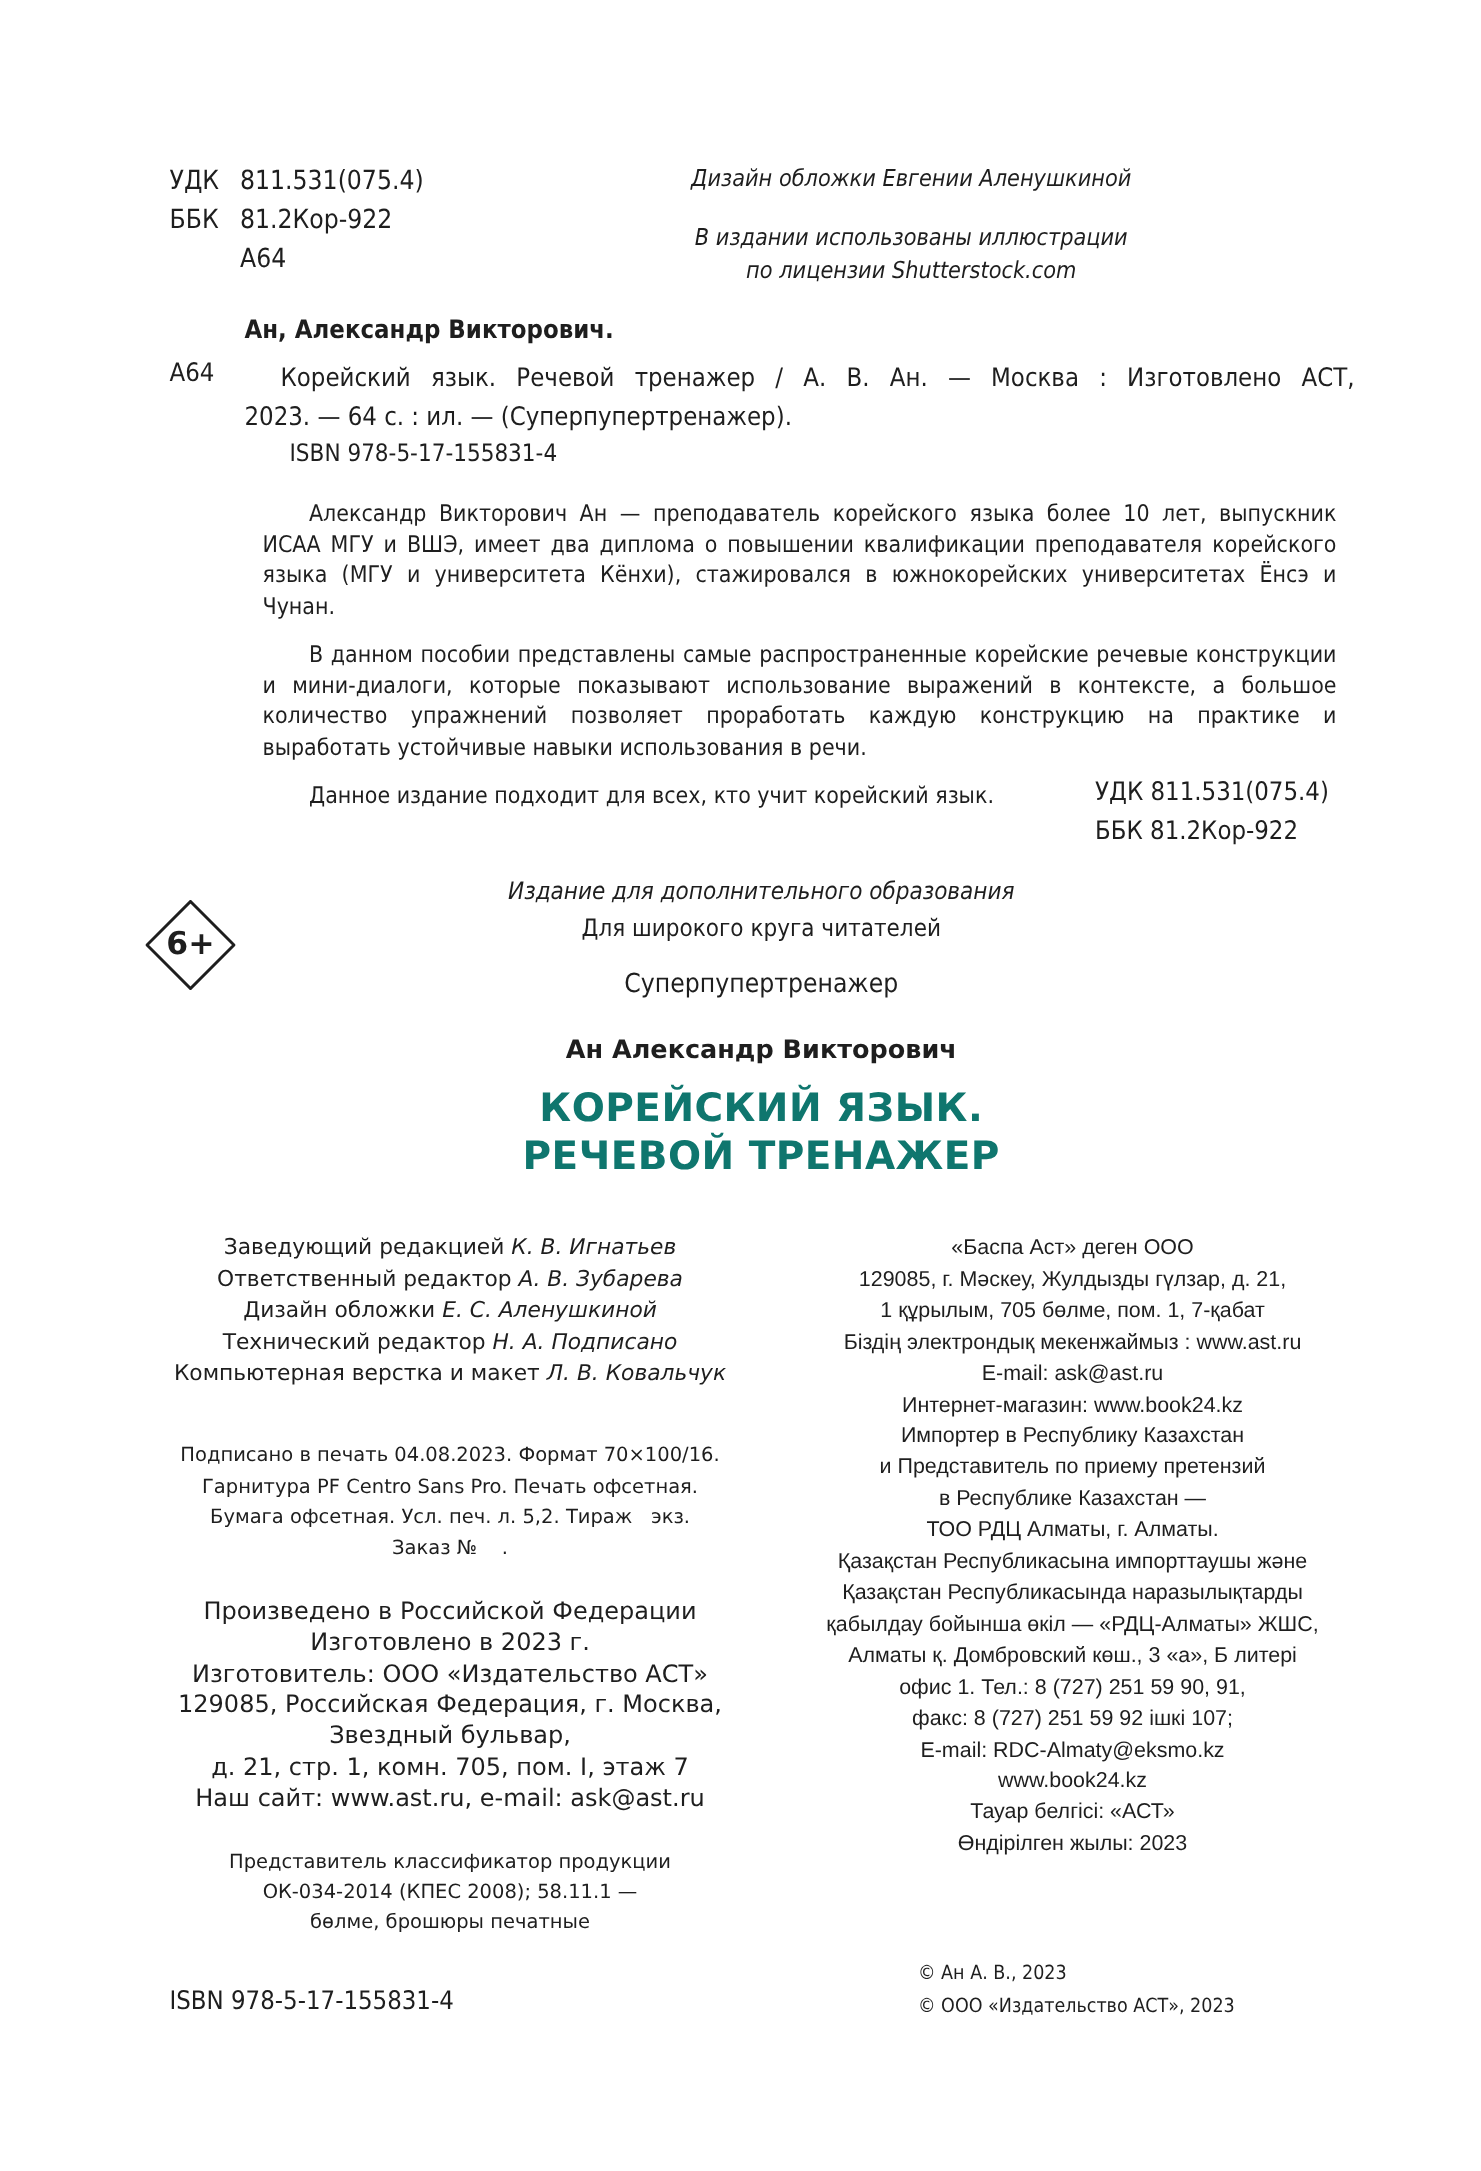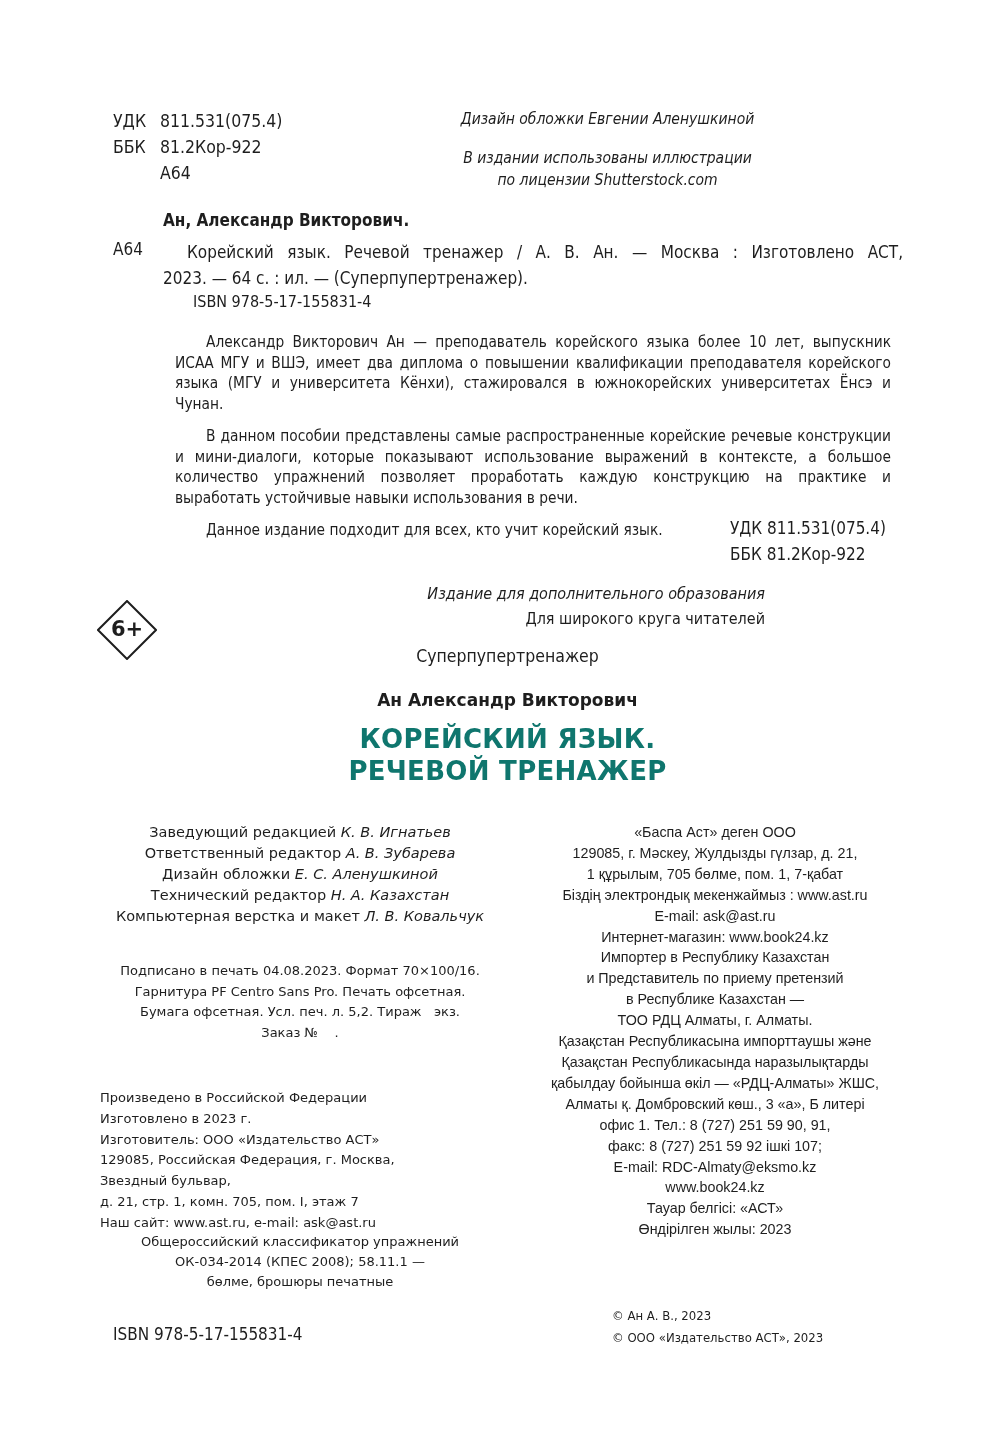--- a/index.html
+++ b/index.html
@@ -25,34 +25,34 @@
     .a64-left { left: 113px; top: 239px; font-size: 17px; }
     .biblio { left: 163px; top: 239px; width: 740px; font-size: 17px; line-height: 26px; text-align: justify; }
     .biblio .first { text-indent: 24px; text-align-last: justify; }
     .isbn-top { left: 193px; top: 292px; font-size: 16px; }
 
     .annot { left: 163px; top: 320px; width: 740px; font-size: 15.3px; line-height: 20.5px; text-align: justify; }
     .annot p { margin: 12px; text-indent: 31px; }
 
     .udk-right { left: 730px; top: 515px; font-size: 17px; line-height: 26px; }
 
-    .edition { left: 250px; top: 581px; width: 515px; text-align: right; font-size: 16px; line-height: 25px; }
+    .edition { left: 250px; top: 581px; width: 515px; text-align: center; font-size: 16px; line-height: 25px; }
     .edition .it { font-style: italic; }
     .series { left: 250px; top: 646px; width: 515px; text-align: center; font-size: 17.5px; }
 
     .badge { left: 97px; top: 600px; width: 60px; height: 60px; }
     .badge svg { display: block; }
 
     .author-center { left: 250px; top: 690px; width: 515px; text-align: center; font-size: 17px; font-weight: bold; }
     .title { left: 250px; top: 723px; width: 515px; text-align: center; font-size: 26px; font-weight: bold; line-height: 32px; letter-spacing: 0.3px; }
 
     .staff { left: 100px; top: 822px; width: 400px; text-align: center; font-size: 14.5px; line-height: 21px; }
     .staff i { font-style: italic; }
     .print { left: 100px; top: 961px; width: 400px; text-align: center; font-size: 13px; line-height: 20.5px; }
-    .made { left: 100px; top: 1064px; width: 400px; font-size: 13px; line-height: 20.8px; margin-top: 24px; }
+    .made { left: 100px; top: 1064px; width: 400px; text-align: center; font-size: 16px; line-height: 20.8px; }
     .okp { left: 100px; top: 1232px; width: 400px; text-align: center; font-size: 13px; line-height: 20px; }
 
     .kz { left: 515px; top: 822px; width: 400px; text-align: center; font-size: 14.3px; line-height: 20.9px; }
 
     .isbn-bottom { left: 113px; top: 1324px; font-size: 17px; }
     .copy { left: 612px; top: 1305px; font-size: 13px; line-height: 22px; }
     .line { white-space: nowrap; }
   </style>
 </head>
 <body>
@@ -114,21 +114,21 @@
 <div class="abs author-center sans">Ан Александр Викторович</div>
 <div class="abs title sans" style="color:#0f766e;">
   <div>КОРЕЙСКИЙ ЯЗЫК.</div>
   <div>РЕЧЕВОЙ ТРЕНАЖЕР</div>
 </div>
 
 <div class="abs staff sans">
   <div><span>Заведующий редакцией</span> <i>К. В. Игнатьев</i></div>
   <div><span>Ответственный редактор</span> <i>А. В. Зубарева</i></div>
   <div><span>Дизайн обложки</span> <i>Е. С. Аленушкиной</i></div>
-  <div><span>Технический редактор</span> <i>Н. А. Казахстан</i></div>
+  <div><span>Технический редактор</span> <i>Н. А. Подписано</i></div>
   <div><span>Компьютерная верстка и макет</span> <i>Л. В. Ковальчук</i></div>
 </div>
 
 <div class="abs print sans">
   <div class="line">Подписано в печать 04.08.2023. Формат 70×100/16.</div>
   <div class="line">Гарнитура PF Centro Sans Pro. Печать офсетная.</div>
   <div class="line" style="white-space:pre;">Бумага офсетная. Усл. печ. л. 5,2. Тираж   экз.</div>
   <div class="line" style="white-space:pre;">Заказ №    .</div>
 </div>
 
@@ -136,21 +136,21 @@
   <div>Произведено в Российской Федерации</div>
   <div>Изготовлено в 2023 г.</div>
   <div>Изготовитель: ООО «Издательство АСТ»</div>
   <div>129085, Российская Федерация, г. Москва,</div>
   <div>Звездный бульвар,</div>
   <div>д. 21, стр. 1, комн. 705, пом. I, этаж 7</div>
   <div>Наш сайт: www.ast.ru, e-mail: ask@ast.ru</div>
 </div>
 
 <div class="abs okp sans">
-  <div>Общероссийский классификатор упражнений</div>
+  <div>Представитель классификатор продукции</div>
   <div>ОК-034-2014 (КПЕС 2008); 58.11.1 —</div>
   <div>бөлме, брошюры печатные</div>
 </div>
 
 <div class="abs kz arial">
   <div>«Баспа Аст» деген ООО</div>
   <div>129085, г. Мәскеу, Жулдызды гүлзар, д. 21,</div>
   <div>1 құрылым, 705 бөлме, пом. 1, 7-қабат</div>
   <div>Біздің электрондық мекенжаймыз : www.ast.ru</div>
   <div>E-mail: ask@ast.ru</div>

